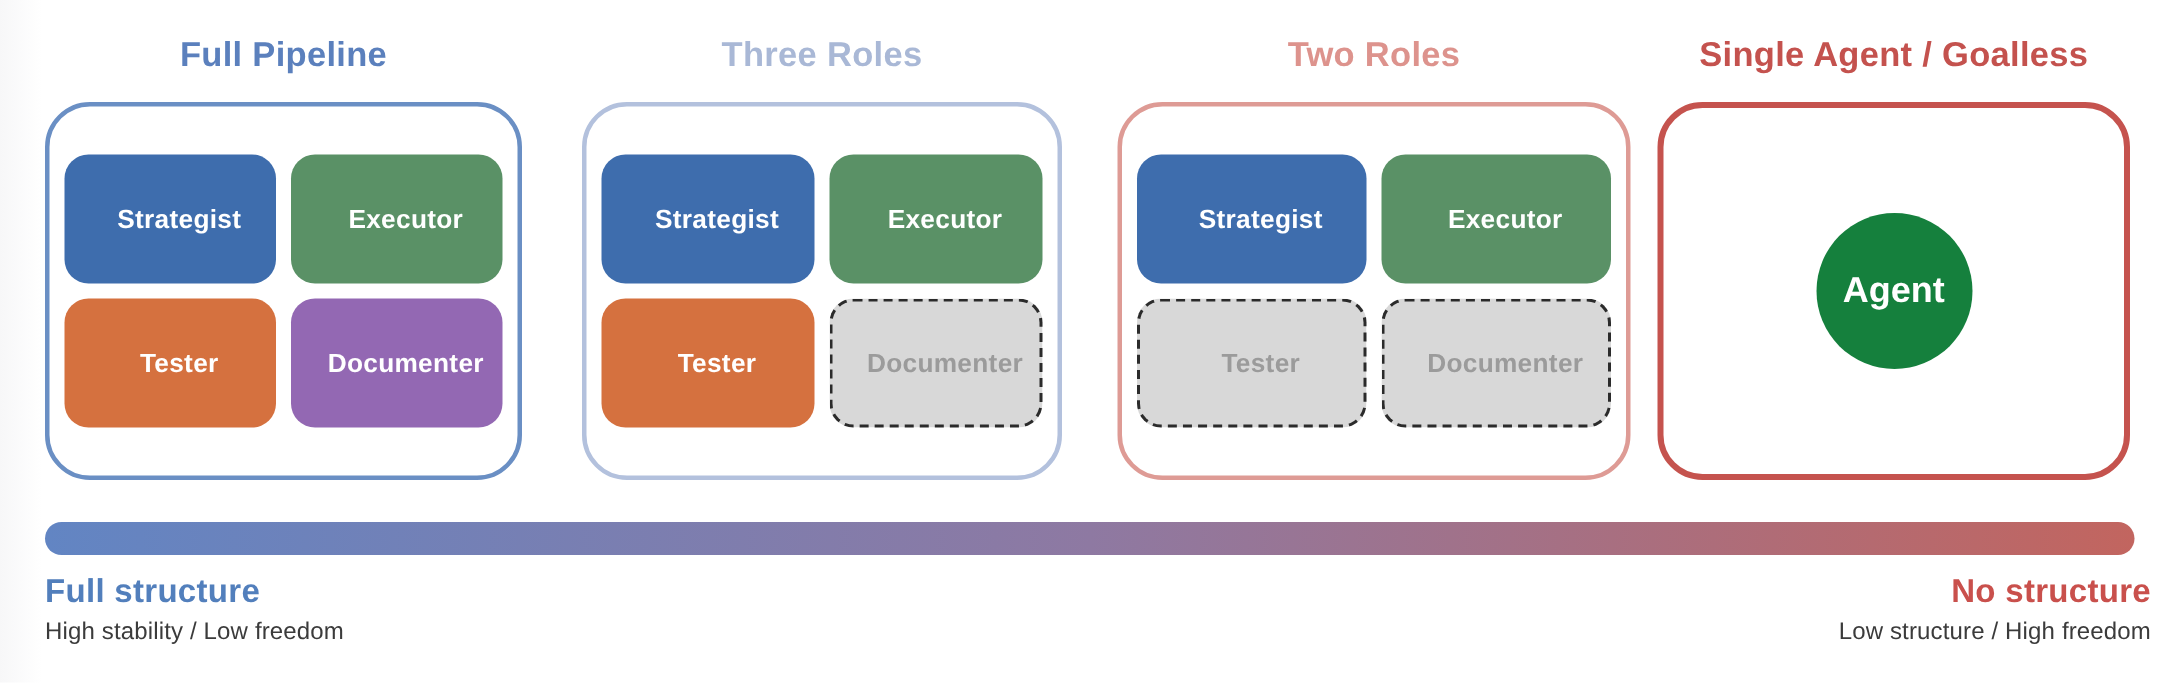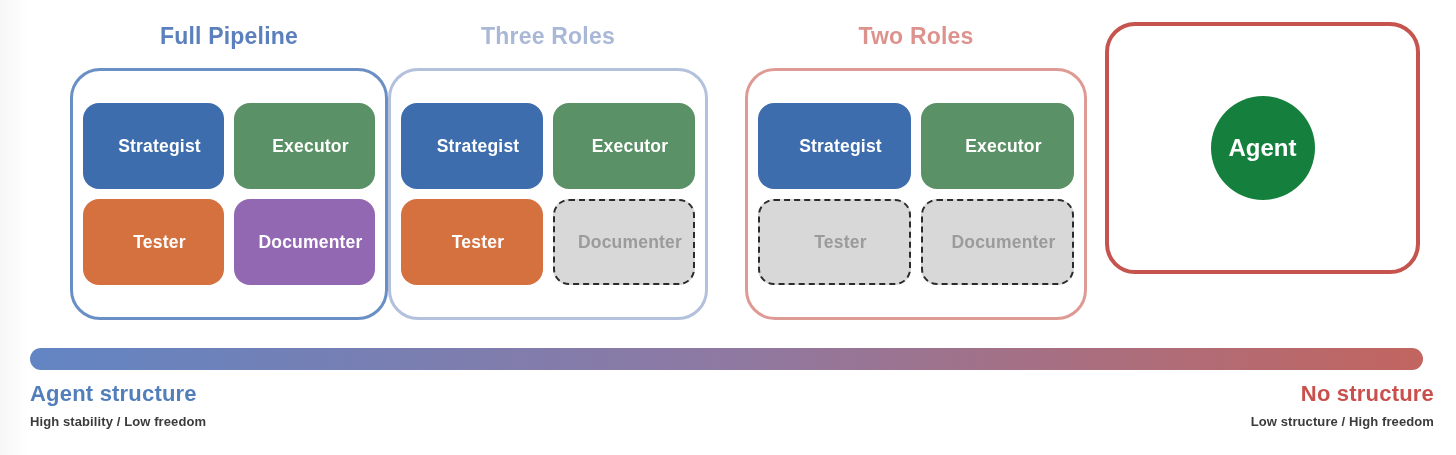--- a/index.html
+++ b/index.html
@@ -66,31 +66,31 @@
     border-radius: 11px;
   }
   .spectrum-label-group { position: absolute; top: 381px; }
   .spectrum-label-group.left { left: 30px; text-align: left; }
   .spectrum-label-group.right { right: 22px; text-align: right; }
   .spectrum-label {
     font-size: 22px; font-weight: bold; line-height: 26px;
     letter-spacing: 0.2px;
   }
   .spectrum-sublabel {
-    font-size: 13px; font-weight: bold; line-height: 18px;
+    font-size: 16px; font-weight: normal; line-height: 18px;
     margin-top: 6px;
     letter-spacing: 0.1px;
   }
 </style>
 </head>
 <body>
 
 <div class="canvas">
 
-  <div class="panel-col" style="left:30px; width:318px;margin-left:40px;">
+  <div class="panel-col" style="left:30px; width:318px;">
     <div class="panel-title" style="color: rgb(91, 128, 189);">Full Pipeline</div>
     <div class="panel" style="border-color: rgb(106, 143, 196);">
       <div class="role-box" style="background-color: rgb(62, 109, 173); color: rgb(255, 255, 255);">Strategist</div>
       <div class="role-box" style="background-color: rgb(90, 145, 102); color: rgb(255, 255, 255);">Executor</div>
       <div class="role-box" style="background-color: rgb(213, 113, 63); color: rgb(255, 255, 255);">Tester</div>
       <div class="role-box" style="background-color: rgb(147, 104, 179); color: rgb(255, 255, 255);">Documenter</div>
     </div>
   </div>
 
   <div class="panel-col" style="left:388px; width:320px;">
@@ -107,29 +107,30 @@
     <div class="panel-title" style="color: rgb(221, 147, 141);">Two Roles</div>
     <div class="panel" style="border-color: rgb(222, 155, 149);">
       <div class="role-box" style="background-color: rgb(62, 109, 173); color: rgb(255, 255, 255);">Strategist</div>
       <div class="role-box" style="background-color: rgb(90, 145, 102); color: rgb(255, 255, 255);">Executor</div>
       <div class="role-box dashed" style="background-color: rgb(216, 216, 216); color: rgb(155, 155, 155);">Tester</div>
       <div class="role-box dashed" style="background-color: rgb(216, 216, 216); color: rgb(155, 155, 155);">Documenter</div>
     </div>
   </div>
 
   <div class="panel-col" style="left:1105px; width:315px;">
+    <div class="panel-title" style="color: rgb(196, 82, 78);">Single Agent / Goalless</div>
     <div class="panel agent-panel" style="border-color: rgb(197, 83, 78);">
       <div class="agent-circle" style="background-color: #15803d; color: rgb(255, 255, 255);">Agent</div>
     </div>
   </div>
 
   <div class="spectrum-bar" style="background: linear-gradient(90deg, rgb(98, 133, 195) 0%, rgb(142, 121, 162) 50%, rgb(194, 101, 95) 100%);"></div>
 
   <div class="spectrum-label-group left">
-    <div class="spectrum-label" style="color: rgb(82, 127, 188);">Agent structure</div>
+    <div class="spectrum-label" style="color: rgb(82, 127, 188);">Full structure</div>
     <div class="spectrum-sublabel" style="color: rgb(59, 59, 59);">High stability / Low freedom</div>
   </div>
   <div class="spectrum-label-group right">
     <div class="spectrum-label" style="color: rgb(201, 80, 76);">No structure</div>
     <div class="spectrum-sublabel" style="color: rgb(59, 59, 59);">Low structure / High freedom</div>
   </div>
 
 </div>
 
 </body></html>

